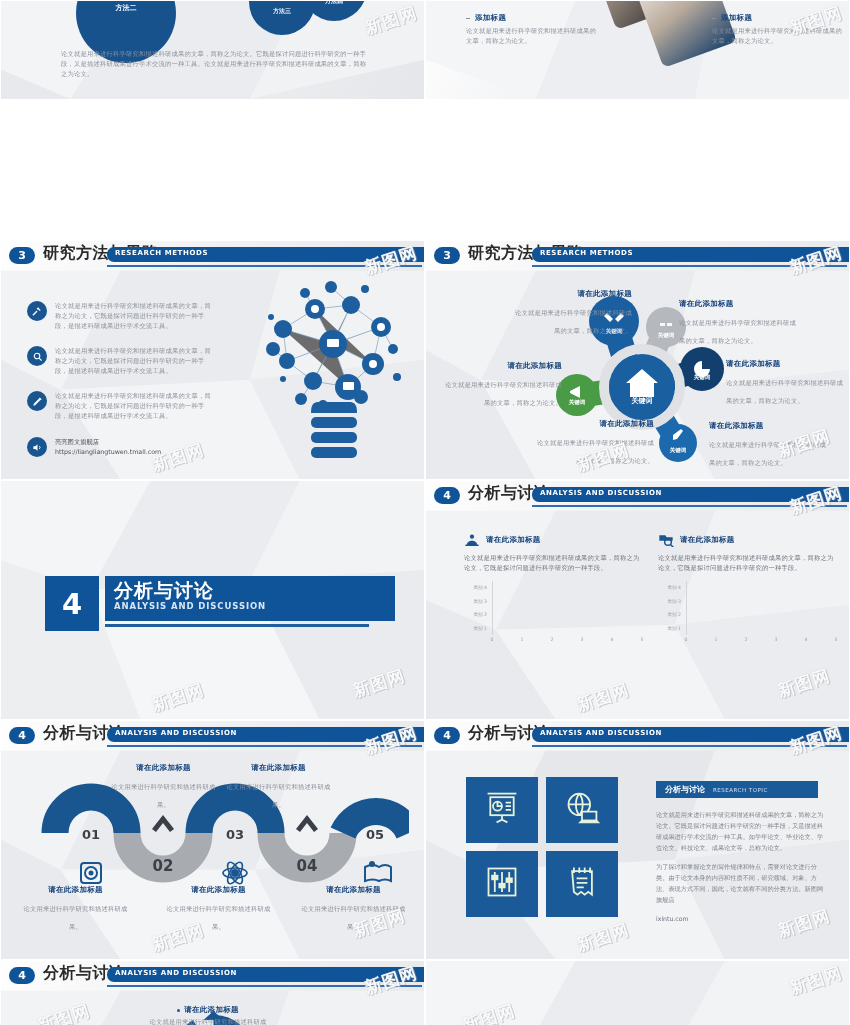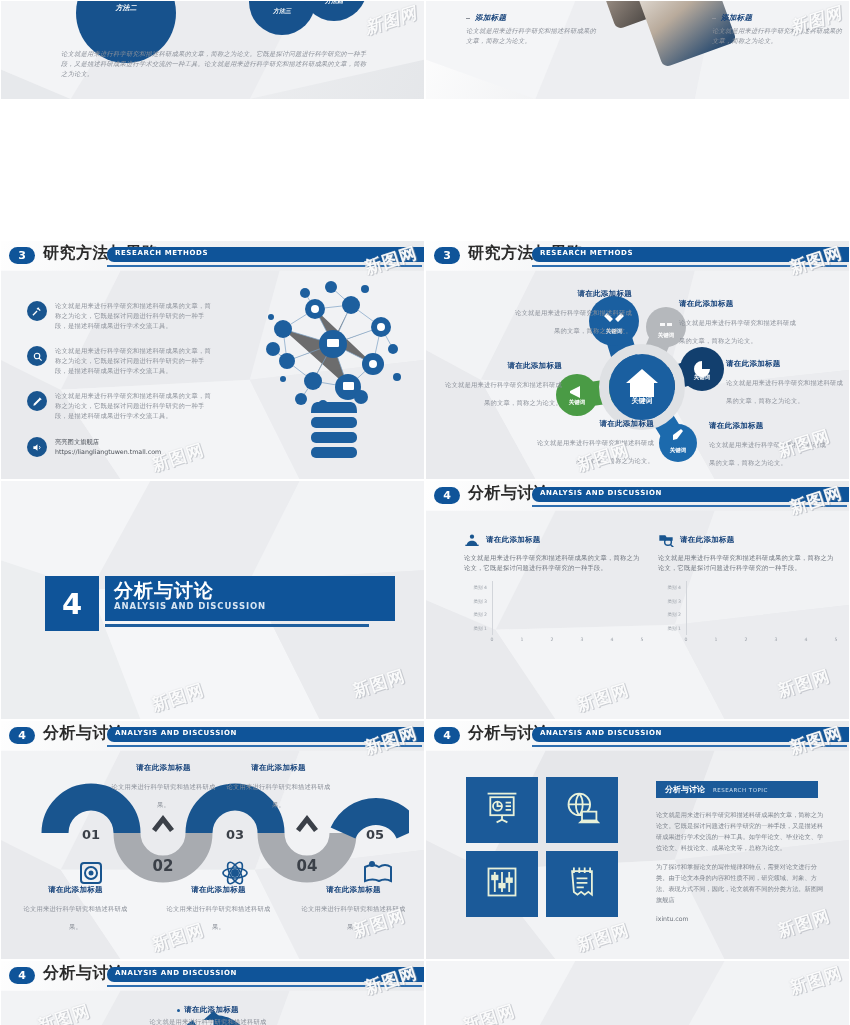--- a/index.html
+++ b/index.html
@@ -17,21 +17,21 @@
     grid-auto-rows:240px;
   }
   
   .slide{
     position:relative; width:425px; height:240px; overflow:hidden;
     background:
       linear-gradient(118deg, rgba(255,255,255,.95) 0%, rgba(240,241,243,.9) 40%, rgba(228,230,233,.95) 100%),
       #eeeff1;
     border:1px solid #ffffff;
   }
-  .slide.clip-top{ height:100px;font-style:italic; }
+  .slide.clip-top{ height:100px; }
   .slide.clip-bot{ height:207px; }
 
   
   .poly{ position:absolute; inset:0; pointer-events:none; }
   .poly svg{ width:100%; height:100%; display:block; }
 
   
   .wm{
     position:absolute; font-size:17px; font-weight:bold;
     color:rgba(255,255,255,.92);

